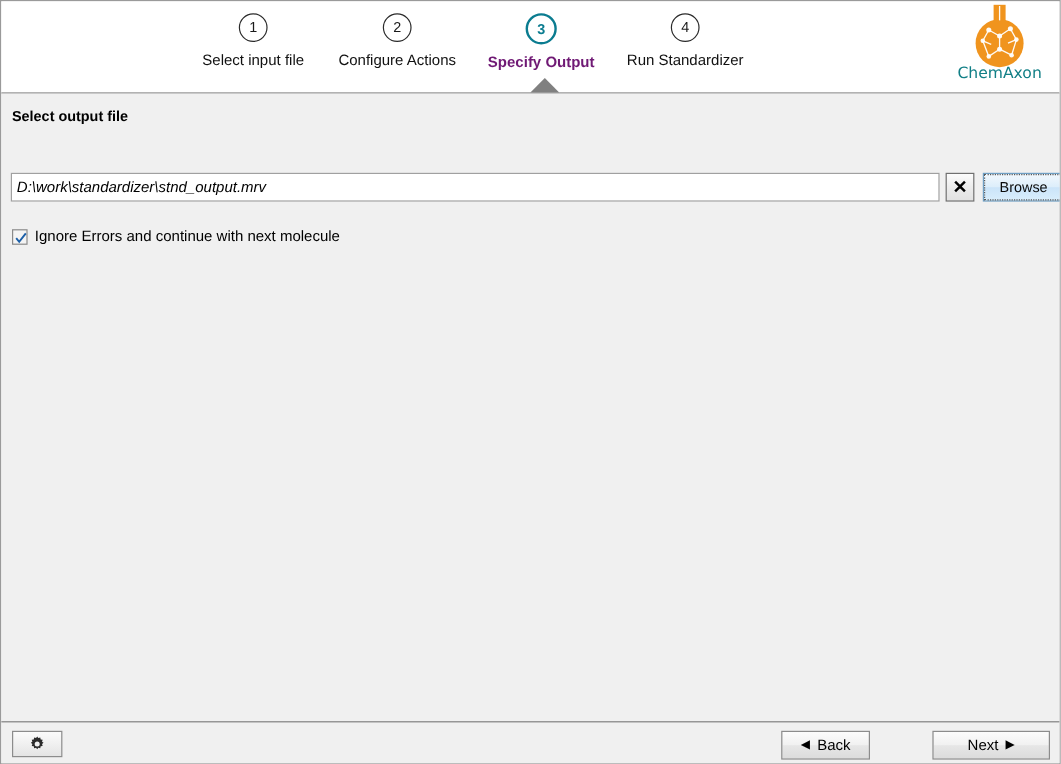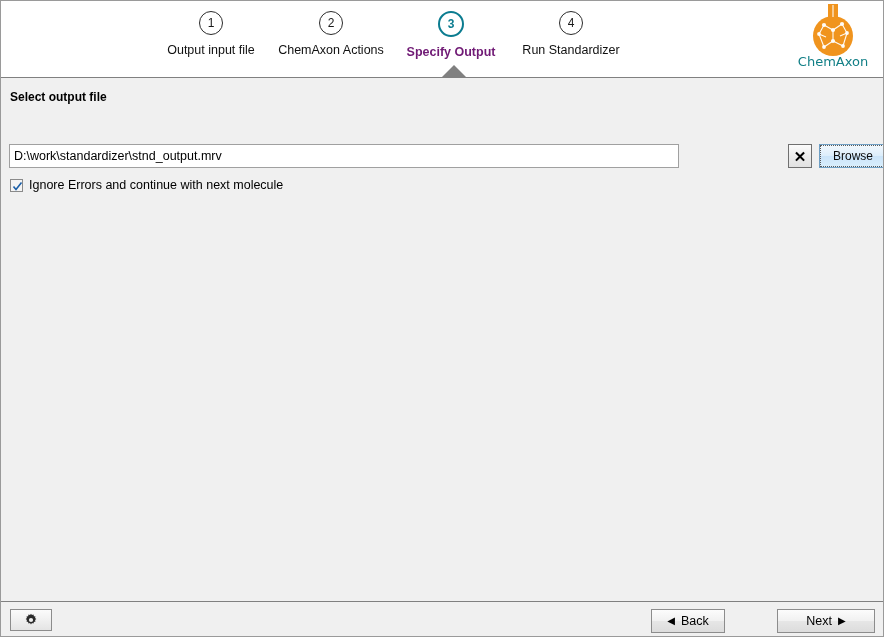--- a/index.html
+++ b/index.html
@@ -141,30 +141,31 @@
     position: absolute;
     left: 8px;
     top: 66px;
     width: 868px;
     height: 24px;
   }
   .file-input {
     position: absolute;
     left: 0;
     top: 0;
-    width: 670px;
+    width: 774px;
     height: 24px;
     box-sizing: border-box;
     border: 1px solid #a0a0a0;
     background: #ffffff;
     font-family: "Liberation Sans", sans-serif;
     font-size: 12.5px;
     color: #000000;
     padding: 0 4px;
     outline: none;
+    font-style: italic;
   }
   .clear-btn {
     position: absolute;
     left: 779px;
     top: 0;
     width: 24px;
     height: 24px;
     box-sizing: border-box;
     border: 1px solid #707070;
     background: linear-gradient(to bottom, #fcfcfc 0%, #ececec 50%, #e2e2e2 100%);
@@ -200,21 +201,21 @@
     box-sizing: border-box;
     border: 1px dotted #5a5a5a;
     display: flex;
     align-items: center;
     justify-content: center;
   }
 
   .check-row {
     position: absolute;
     left: 9px;
-    top: 100px;
+    top: 112px;
     display: flex;
     align-items: center;
   }
   .checkbox {
     width: 13px;
     height: 13px;
     box-sizing: border-box;
     border: 1px solid #8a8a8a;
     background: #f4f4f4;
     position: relative;
@@ -281,26 +282,26 @@
 <body>
 
 <div id="app">
 
   <div class="header">
 
     <div class="steps">
 
       <div class="step">
         <div class="step-circle">1</div>
-        <div class="step-label">Output input file</div>
+        <div class="step-label">Select input file</div>
       </div>
 
       <div class="step">
         <div class="step-circle">2</div>
-        <div class="step-label">ChemAxon Actions</div>
+        <div class="step-label">Configure Actions</div>
       </div>
 
       <div class="step active">
         <div class="step-circle">3</div>
         <div class="step-label">Specify Output</div>
       </div>
 
       <div class="step">
         <div class="step-circle">4</div>
         <div class="step-label">Run Standardizer</div>

